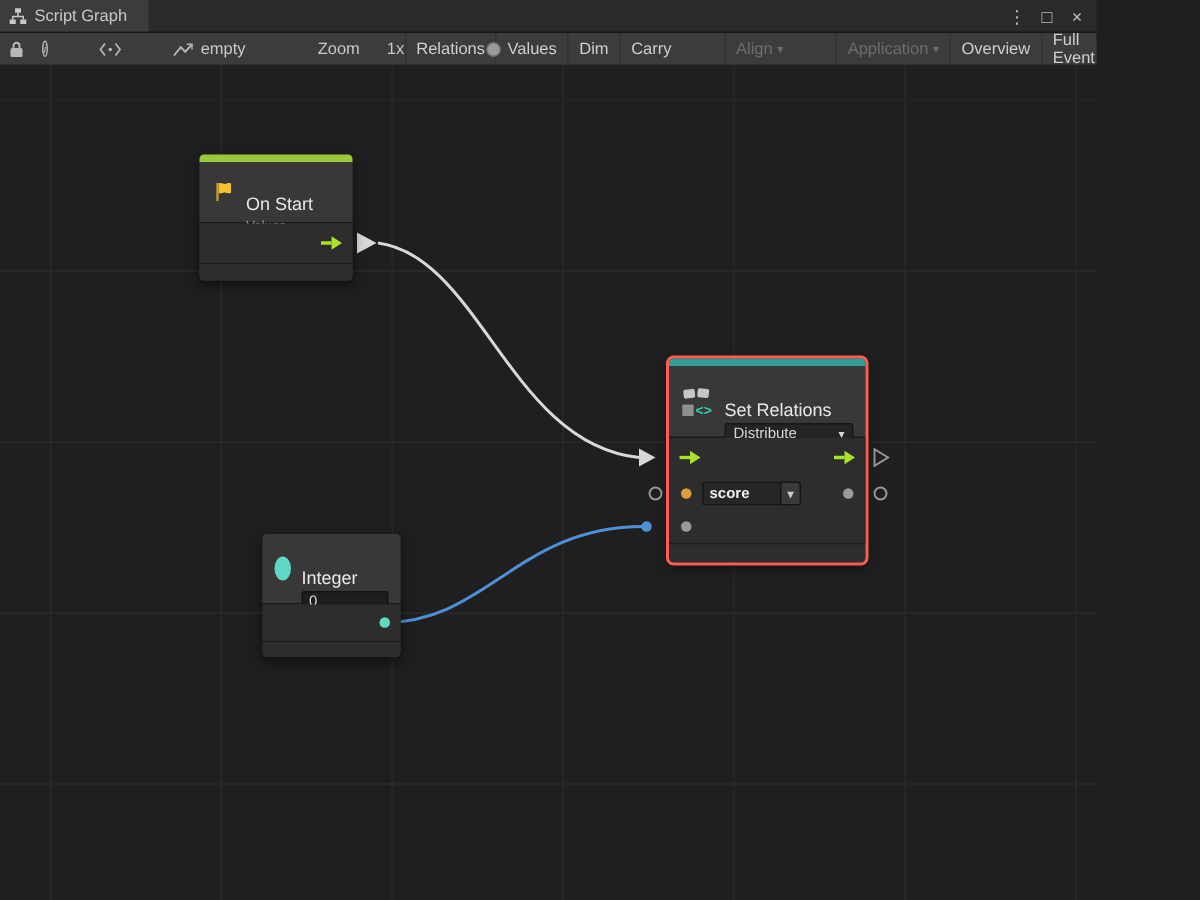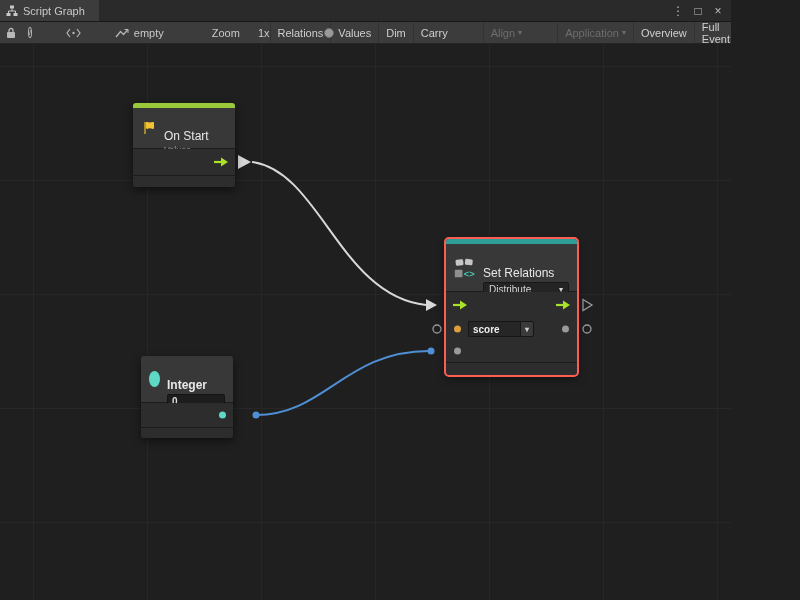--- a/index.html
+++ b/index.html
@@ -227,21 +227,21 @@
         </span>
         <span class="dot" style="right:8px; width:7px; height:7px; background:#9a9a9a"></span>
       </div>
       <div class="ports-row" style="height:22px">
         <span class="dot" style="left:8px; width:7px; height:7px; background:#9a9a9a"></span>
       </div>
       <div class="node-sep"></div>
       <div class="footer" style="height:12px"></div>
     </div>
 
-    <div class="node" style="left:141px; top:312px; width:92px;font-weight:bold;">
+    <div class="node" style="left:175px; top:312px; width:92px;">
       <div class="node-header rounded" style="height:46px">
         <span class="int-icon"></span>
         <div class="hdr-col">
           <span class="node-title">Integer</span>
           <span class="value-field">0</span>
         </div>
       </div>
       <div class="node-sep"></div>
       <div class="ports-row" style="height:24px">
         <span class="dot" style="right:7px; width:7px; height:7px; background:#5fd9c6"></span>

